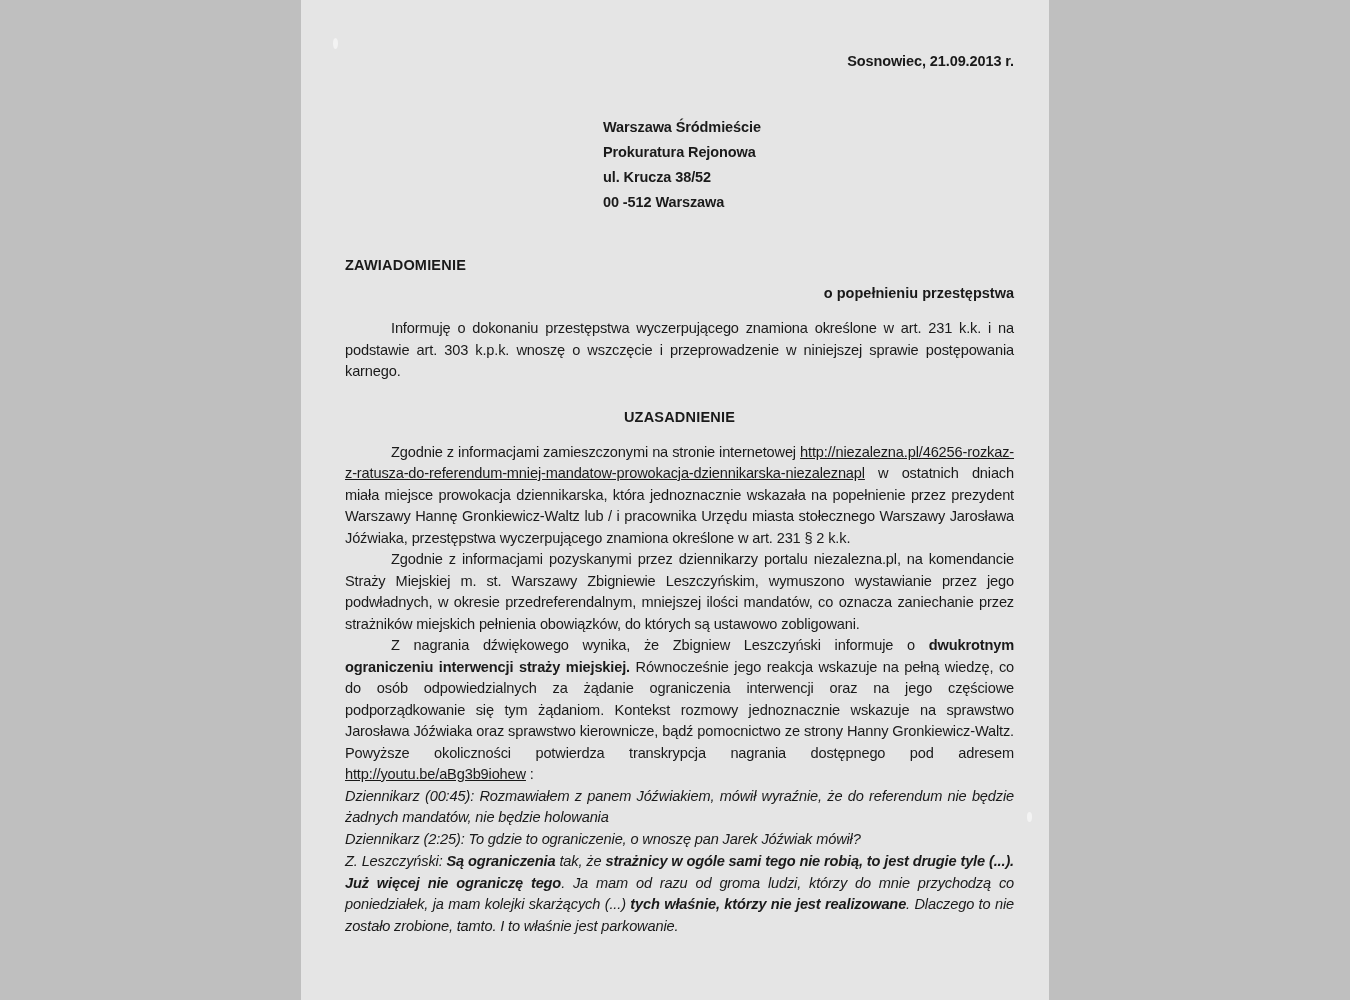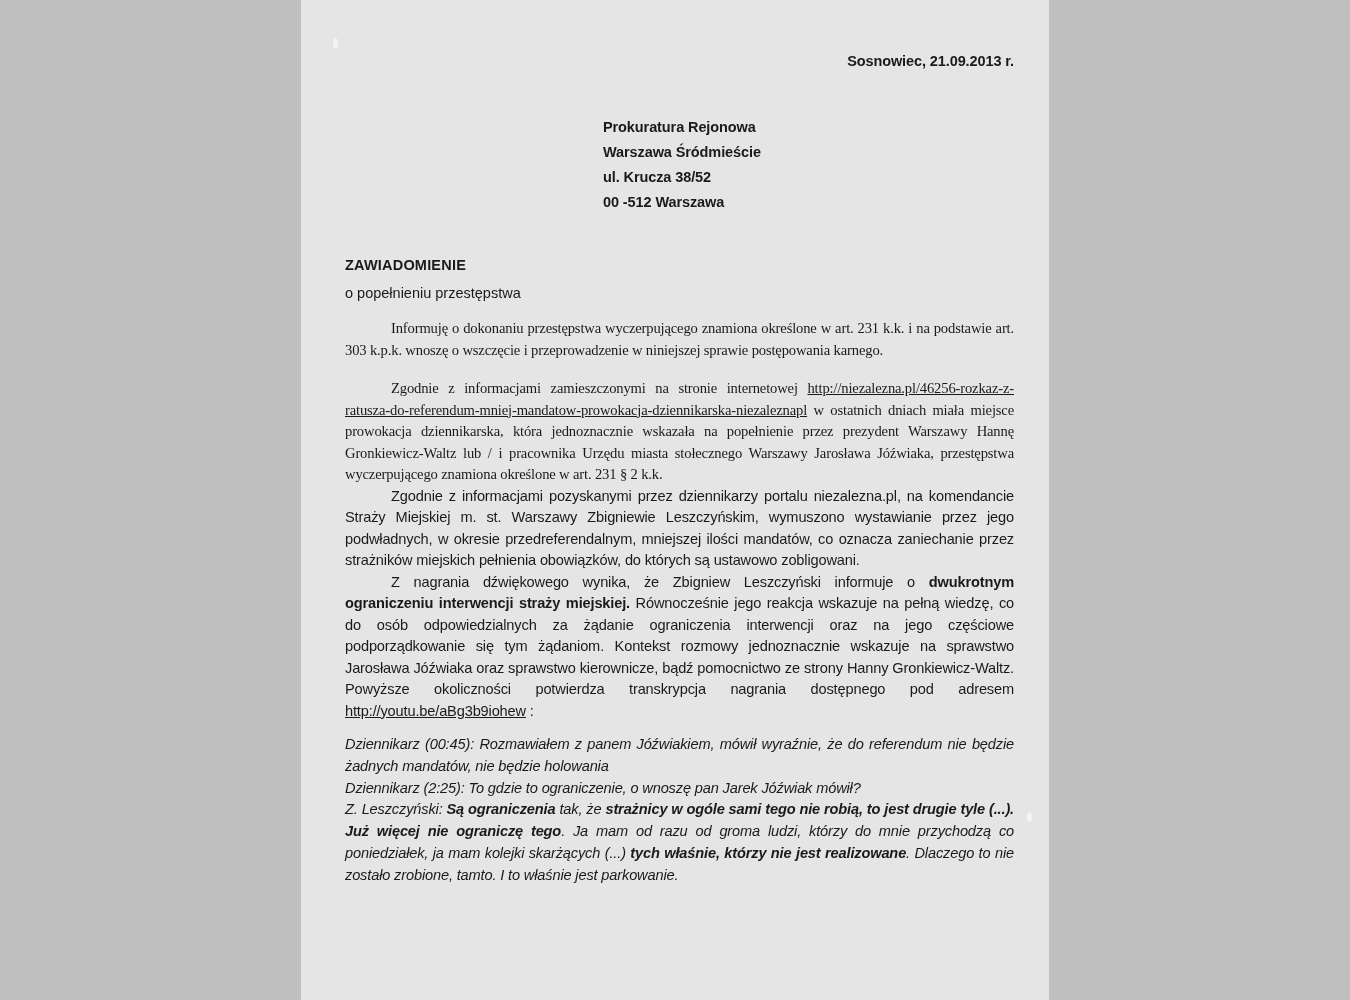--- a/index.html
+++ b/index.html
@@ -66,47 +66,47 @@
   }
   .addressee div { white-space: pre; }
 
   .doc-title {
     font-weight: bold;
     font-size: 14.5px;
     letter-spacing: 0.2px;
     margin-top: 42px;
   }
   .doc-subtitle {
-    text-align: left;
-    font-weight: normal;
+    text-align: right;
+    font-weight: bold;
     font-size: 14.5px;
     margin-top: 12px;
   }
 
   .section-head {
     text-align: center;
     font-weight: bold;
     font-size: 14.5px;
     letter-spacing: 0.2px;
     margin-top: 26px;
   }
 
   p.para {
     text-align: justify;
     font-size: 14.6px;
     line-height: 21.5px;
     margin: 0;
     text-indent: 46px;
     letter-spacing: -0.15px;
   }
-  p.para.first { margin-top: 17px; font-family: Liberation Serif, serif; }
+  p.para.first { margin-top: 17px; }
   p.para.tight { margin-top: 0; }
 
   .quote-block {
-    margin-top: 12px;
+    margin-top: 0;
   }
   p.quote {
     font-style: italic;
     font-size: 14.6px;
     line-height: 21.8px;
     margin: 0;
     text-align: justify;
     text-indent: 0;
     letter-spacing: -0.15px;
   }
@@ -126,32 +126,33 @@
   <div id="page">
 
     <div class="scan-speck speck-a"></div>
     <div class="scan-speck speck-b"></div>
 
     <div class="page-body">
 
       <div class="date-line">Sosnowiec, 21.09.2013 r.</div>
 
       <div class="addressee">
+        <div>Warszawa Śródmieście</div>
         <div>Prokuratura Rejonowa</div>
-        <div>Warszawa Śródmieście</div>
         <div>ul. Krucza 38/52</div>
         <div>00 -512 Warszawa</div>
       </div>
 
       <div class="doc-title">ZAWIADOMIENIE</div>
 
       <div class="doc-subtitle">o popełnieniu przestępstwa</div>
 
       <p class="para first">Informuję o dokonaniu przestępstwa wyczerpującego znamiona określone w art. 231 k.k. i na podstawie art. 303 k.p.k. wnoszę o wszczęcie i przeprowadzenie w niniejszej sprawie postępowania karnego.</p>
 
+      <div class="section-head">UZASADNIENIE</div>
 
       <p class="para first"><span>Zgodnie z informacjami zamieszczonymi na stronie internetowej </span><a class="doclink" href="#">http://niezalezna.pl/46256-rozkaz-z-ratusza-do-referendum-mniej-mandatow-prowokacja-dziennikarska-niezaleznapl</a><span> w ostatnich dniach miała miejsce prowokacja dziennikarska, która jednoznacznie wskazała na popełnienie przez prezydent Warszawy Hannę Gronkiewicz-Waltz lub / i pracownika Urzędu miasta stołecznego Warszawy Jarosława Jóźwiaka, przestępstwa wyczerpującego znamiona określone w art. 231 § 2 k.k.</span></p>
 
       <p class="para tight">Zgodnie z informacjami pozyskanymi przez dziennikarzy portalu niezalezna.pl, na komendancie Straży Miejskiej m. st. Warszawy Zbigniewie Leszczyńskim, wymuszono wystawianie przez jego podwładnych, w okresie przedreferendalnym, mniejszej ilości mandatów, co oznacza zaniechanie przez strażników miejskich pełnienia obowiązków, do których są ustawowo zobligowani.</p>
 
       <p class="para tight"><span>Z nagrania dźwiękowego wynika, że Zbigniew Leszczyński informuje o </span><b>dwukrotnym ograniczeniu interwencji straży miejskiej.</b><span> Równocześnie jego reakcja wskazuje na pełną wiedzę, co do osób odpowiedzialnych za żądanie ograniczenia interwencji oraz na jego częściowe podporządkowanie się tym żądaniom. Kontekst rozmowy jednoznacznie wskazuje na sprawstwo Jarosława Jóźwiaka oraz sprawstwo kierownicze, bądź pomocnictwo ze strony Hanny Gronkiewicz-Waltz. Powyższe okoliczności potwierdza transkrypcja nagrania dostępnego pod adresem </span><a class="doclink" href="#">http://youtu.be/aBg3b9iohew</a><span> :</span></p>
 
       <div class="quote-block" id="transcript">
           <p class="quote"><span>Dziennikarz (00:45): </span><span>Rozmawiałem z panem Jóźwiakiem, mówił wyraźnie, że do referendum nie będzie żadnych mandatów, nie będzie holowania</span></p>
           <p class="quote"><span>Dziennikarz (2:25): </span><span>To gdzie to ograniczenie, o wnoszę pan Jarek Jóźwiak mówił?</span></p>

